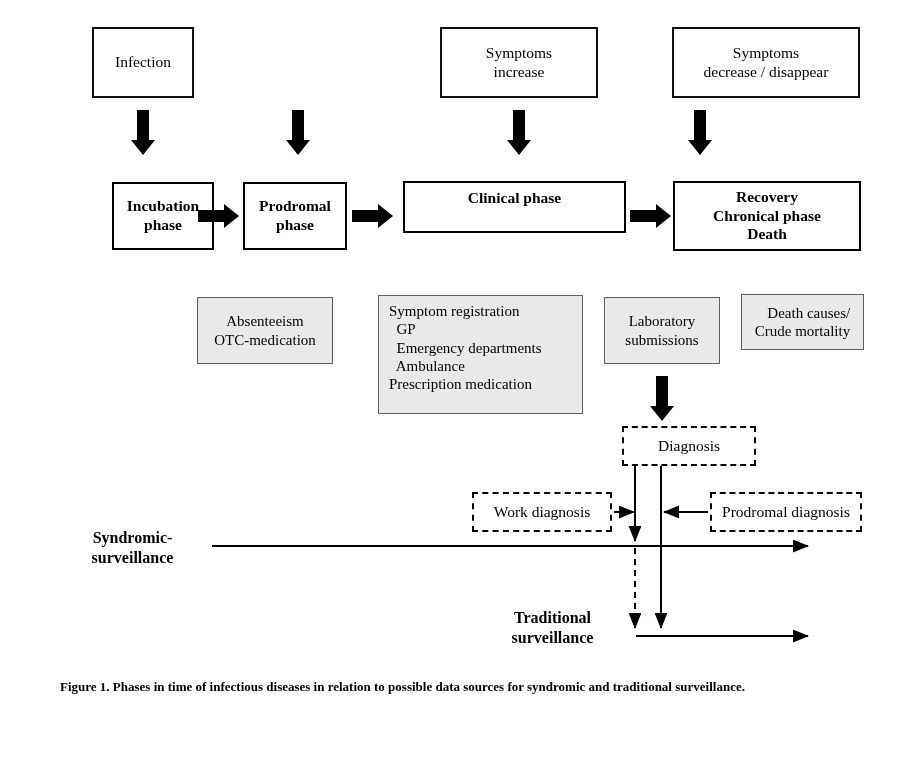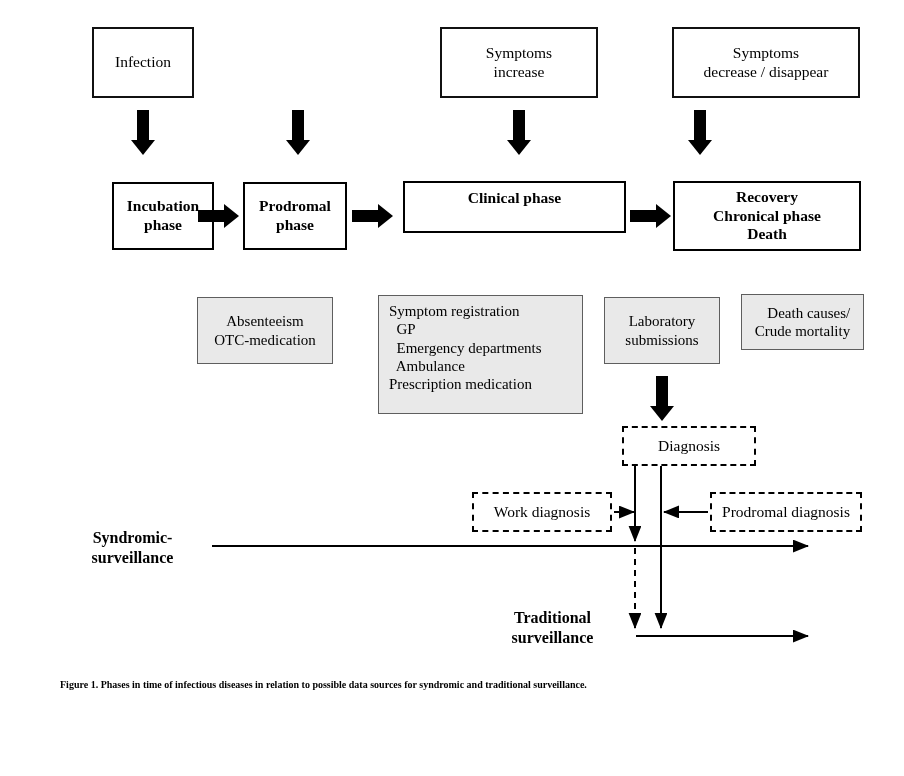--- a/index.html
+++ b/index.html
@@ -134,21 +134,21 @@
     font-weight: bold;
     font-size: 16px;
     text-align: center;
     line-height: 1.22;
   }
 
   
   .caption {
     position: absolute;
     font-weight: bold;
-    font-size: 10px;
+    font-size: 13px;
     line-height: 1.45;
   }
 </style>
 </head>
 <body>
 
 <div id="canvas">
 
   <div class="box phase-event" style="left:92px; top:27px; width:102px; height:71px;">
     <span class="txt">Infection</span>

